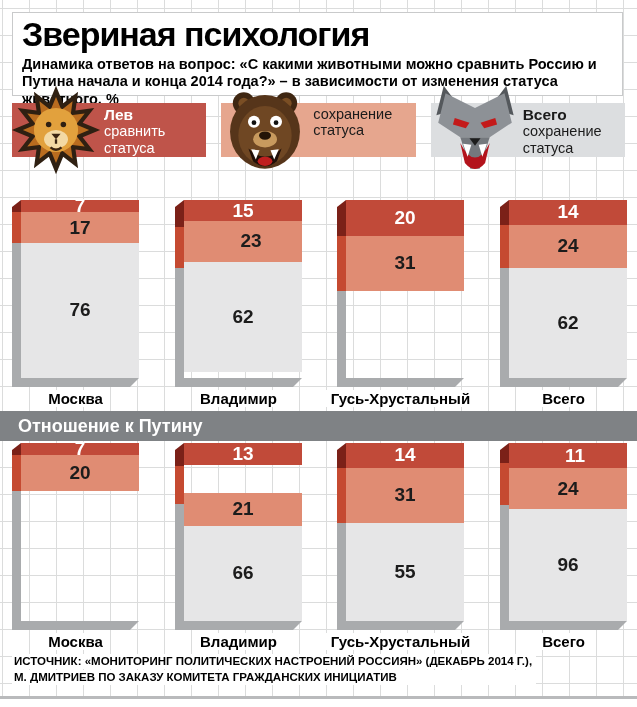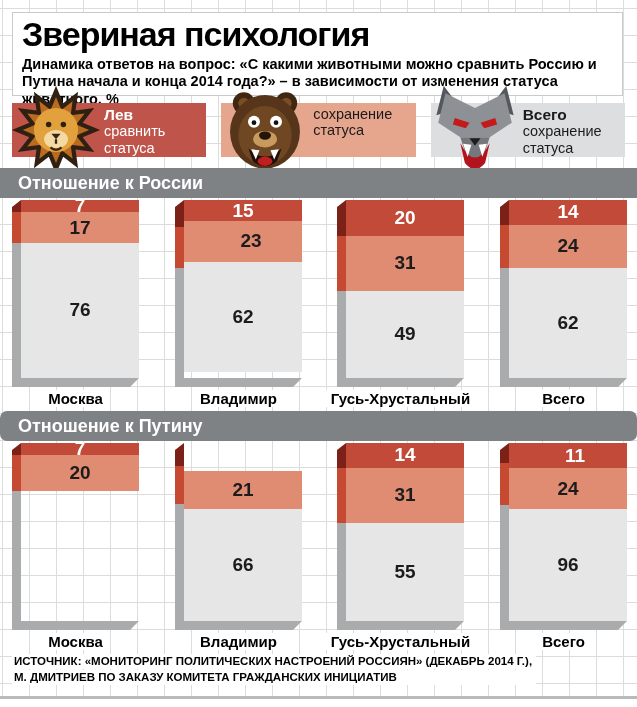--- a/index.html
+++ b/index.html
@@ -133,21 +133,20 @@
     <path d="M34 64 Q50 96 66 64 L61 86 Q50 99 39 86 Z" fill="#b3131c"></path>
     <polygon points="37,65 42,79 46,66" fill="#fff"></polygon>
     <polygon points="63,65 58,79 54,66" fill="#fff"></polygon>
   </svg></div>
         <div class="legend-text"><span class="lname">Всего</span><span>сохранение</span><br><span>статуса</span></div>
       </div>
     </div>
 
   <div id="charts">
       <div class="section" style="top: 168px;">
-        <div class="section-header" style="background: rgb(127, 130, 133);">Отношение к России</div>
         <div class="bar" style="left: 12px; width: 127px; height: 178px;">
           <div class="bar-side">
             <div style="height: 12.46px; background: rgb(123, 33, 24);"></div>
             <div style="height: 30.26px; background: rgb(197, 74, 49);"></div>
             <div style="height: 135.28px; background: rgb(169, 171, 173);"></div>
           </div>
           <div class="bar-face">
             <div class="seg s0" style="height: 12.46px; background: rgb(193, 74, 57);">
               <span>7</span>
             </div>
@@ -187,23 +186,20 @@
             <div style="height: 55.18px; background: rgb(197, 74, 49);"></div>
             <div style="height: 87.22px; background: rgb(169, 171, 173);"></div>
           </div>
           <div class="bar-face">
             <div class="seg s0" style="height: 35.6px; background: rgb(193, 74, 57);">
               <span>20</span>
             </div>
             <div class="seg s1" style="height: 55.18px; background: rgb(224, 140, 115);">
               <span>31</span>
             </div>
-            <div class="seg s2" style="height: 87.22px; background: rgb(230, 230, 231);">
-              <span>49</span>
-            </div>
           </div>
           <div class="bar-shadow" style="background: rgb(169, 171, 173);"></div>
           <div class="bar-label"><span>Гусь-Хрустальный</span></div>
         </div>
         <div class="bar" style="left: 500px; width: 127px; height: 178px;">
           <div class="bar-side">
             <div style="height: 24.92px; background: rgb(123, 33, 24);"></div>
             <div style="height: 42.72px; background: rgb(197, 74, 49);"></div>
             <div style="height: 110.36px; background: rgb(169, 171, 173);"></div>
           </div>
@@ -216,21 +212,21 @@
             </div>
             <div class="seg s2" style="height: 110.36px; background: rgb(230, 230, 231);">
               <span>62</span>
             </div>
           </div>
           <div class="bar-shadow" style="background: rgb(169, 171, 173);"></div>
           <div class="bar-label"><span>Всего</span></div>
         </div>
       </div>
       <div class="section" style="top: 411px;">
-        <div class="section-header" style="background: rgb(127, 130, 133); border-radius: 7px;">Отношение к Путину</div>
+        <div class="section-header" style="background: rgb(127, 130, 133);">Отношение к Путину</div>
         <div class="bar" style="left: 12px; width: 127px; height: 178px;">
           <div class="bar-side">
             <div style="height: 12.46px; background: rgb(123, 33, 24);"></div>
             <div style="height: 35.6px; background: rgb(197, 74, 49);"></div>
             <div style="height: 129.94px; background: rgb(169, 171, 173);"></div>
           </div>
           <div class="bar-face">
             <div class="seg s0" style="height: 12.46px; background: rgb(193, 74, 57);">
               <span>7</span>
             </div>
@@ -241,20 +237,23 @@
           <div class="bar-shadow" style="background: rgb(169, 171, 173);"></div>
           <div class="bar-label"><span>Москва</span></div>
         </div>
         <div class="bar" style="left: 175px; width: 127px; height: 178px;">
           <div class="bar-side">
             <div style="height: 23.14px; background: rgb(123, 33, 24);"></div>
             <div style="height: 37.38px; background: rgb(197, 74, 49);"></div>
             <div style="height: 117.48px; background: rgb(169, 171, 173);"></div>
           </div>
           <div class="bar-face">
+            <div class="seg s0" style="height: 23.14px; background: rgb(193, 74, 57);">
+              <span>13</span>
+            </div>
             <div class="seg s1" style="height: 40px; background: rgb(224, 140, 115); margin-top: 28px;">
               <span>21</span>
             </div>
             <div class="seg s2" style="height: 117.48px; background: rgb(230, 230, 231);">
               <span>66</span>
             </div>
           </div>
           <div class="bar-shadow" style="background: rgb(169, 171, 173);"></div>
           <div class="bar-label"><span>Владимир</span></div>
         </div>

